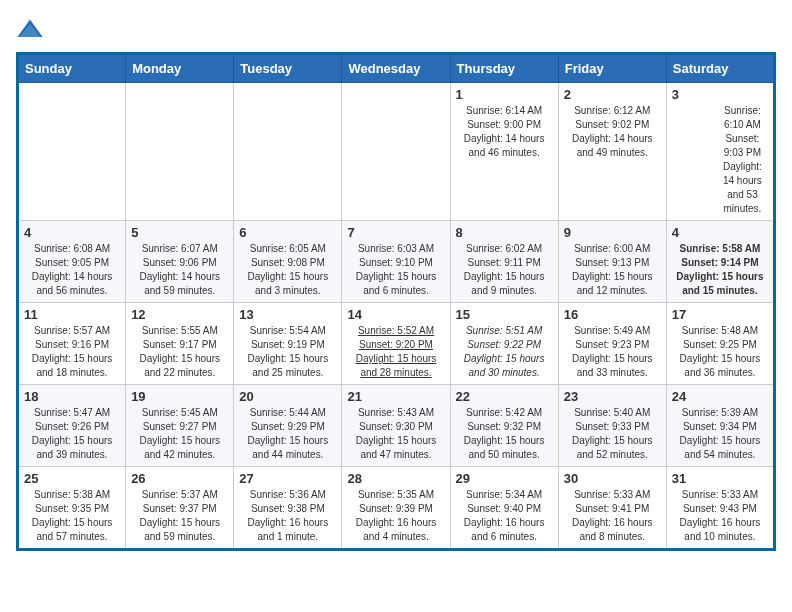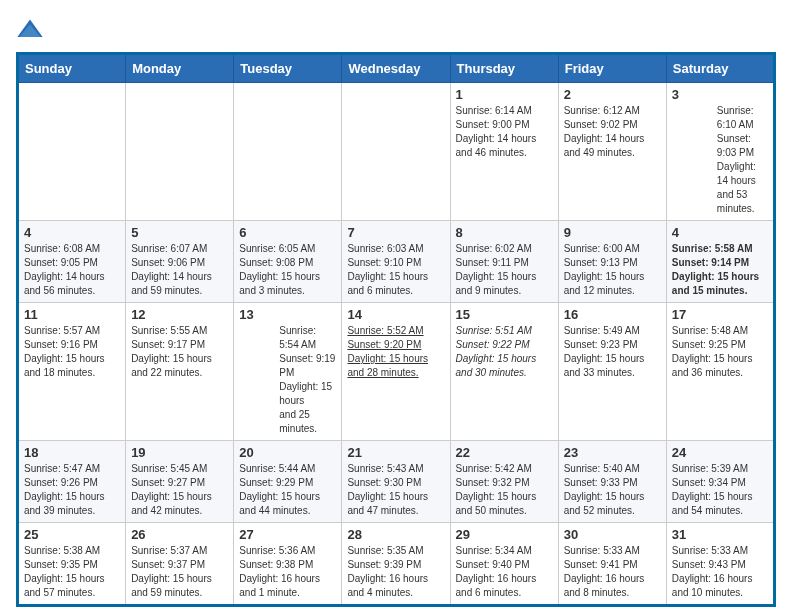--- a/index.html
+++ b/index.html
@@ -79,20 +79,21 @@
     .day-number {
       font-weight: bold;
       font-size: 13px;
       display: block;
       margin-bottom: 2px;
     }
     .day-info {
       font-size: 10px;
       color: #333;
       line-height: 1.4;
+      text-align: center;
     }
     .empty-cell {
       background: #fff !important;
     }
   </style>
 </head>
 <body>
 
 <div class="header-area">
   <div class="logo">
@@ -211,21 +212,21 @@
         </td>
         <td>
           <span class="day-number">12</span>
           <div class="day-info" style="white-space: pre-line;">Sunrise: 5:55 AM
 Sunset: 9:17 PM
 Daylight: 15 hours
 and 22 minutes.</div>
         </td>
         <td>
           <span class="day-number">13</span>
-          <div class="day-info" style="white-space: pre-line; margin-left: 40px;">Sunrise: 5:54 AM
+          <div class="day-info" style="white-space: pre-line;">Sunrise: 5:54 AM
 Sunset: 9:19 PM
 Daylight: 15 hours
 and 25 minutes.</div>
         </td>
         <td>
           <span class="day-number">14</span>
           <div class="day-info" style="white-space: pre-line; text-decoration: underline;">Sunrise: 5:52 AM
 Sunset: 9:20 PM
 Daylight: 15 hours
 and 28 minutes.</div>

